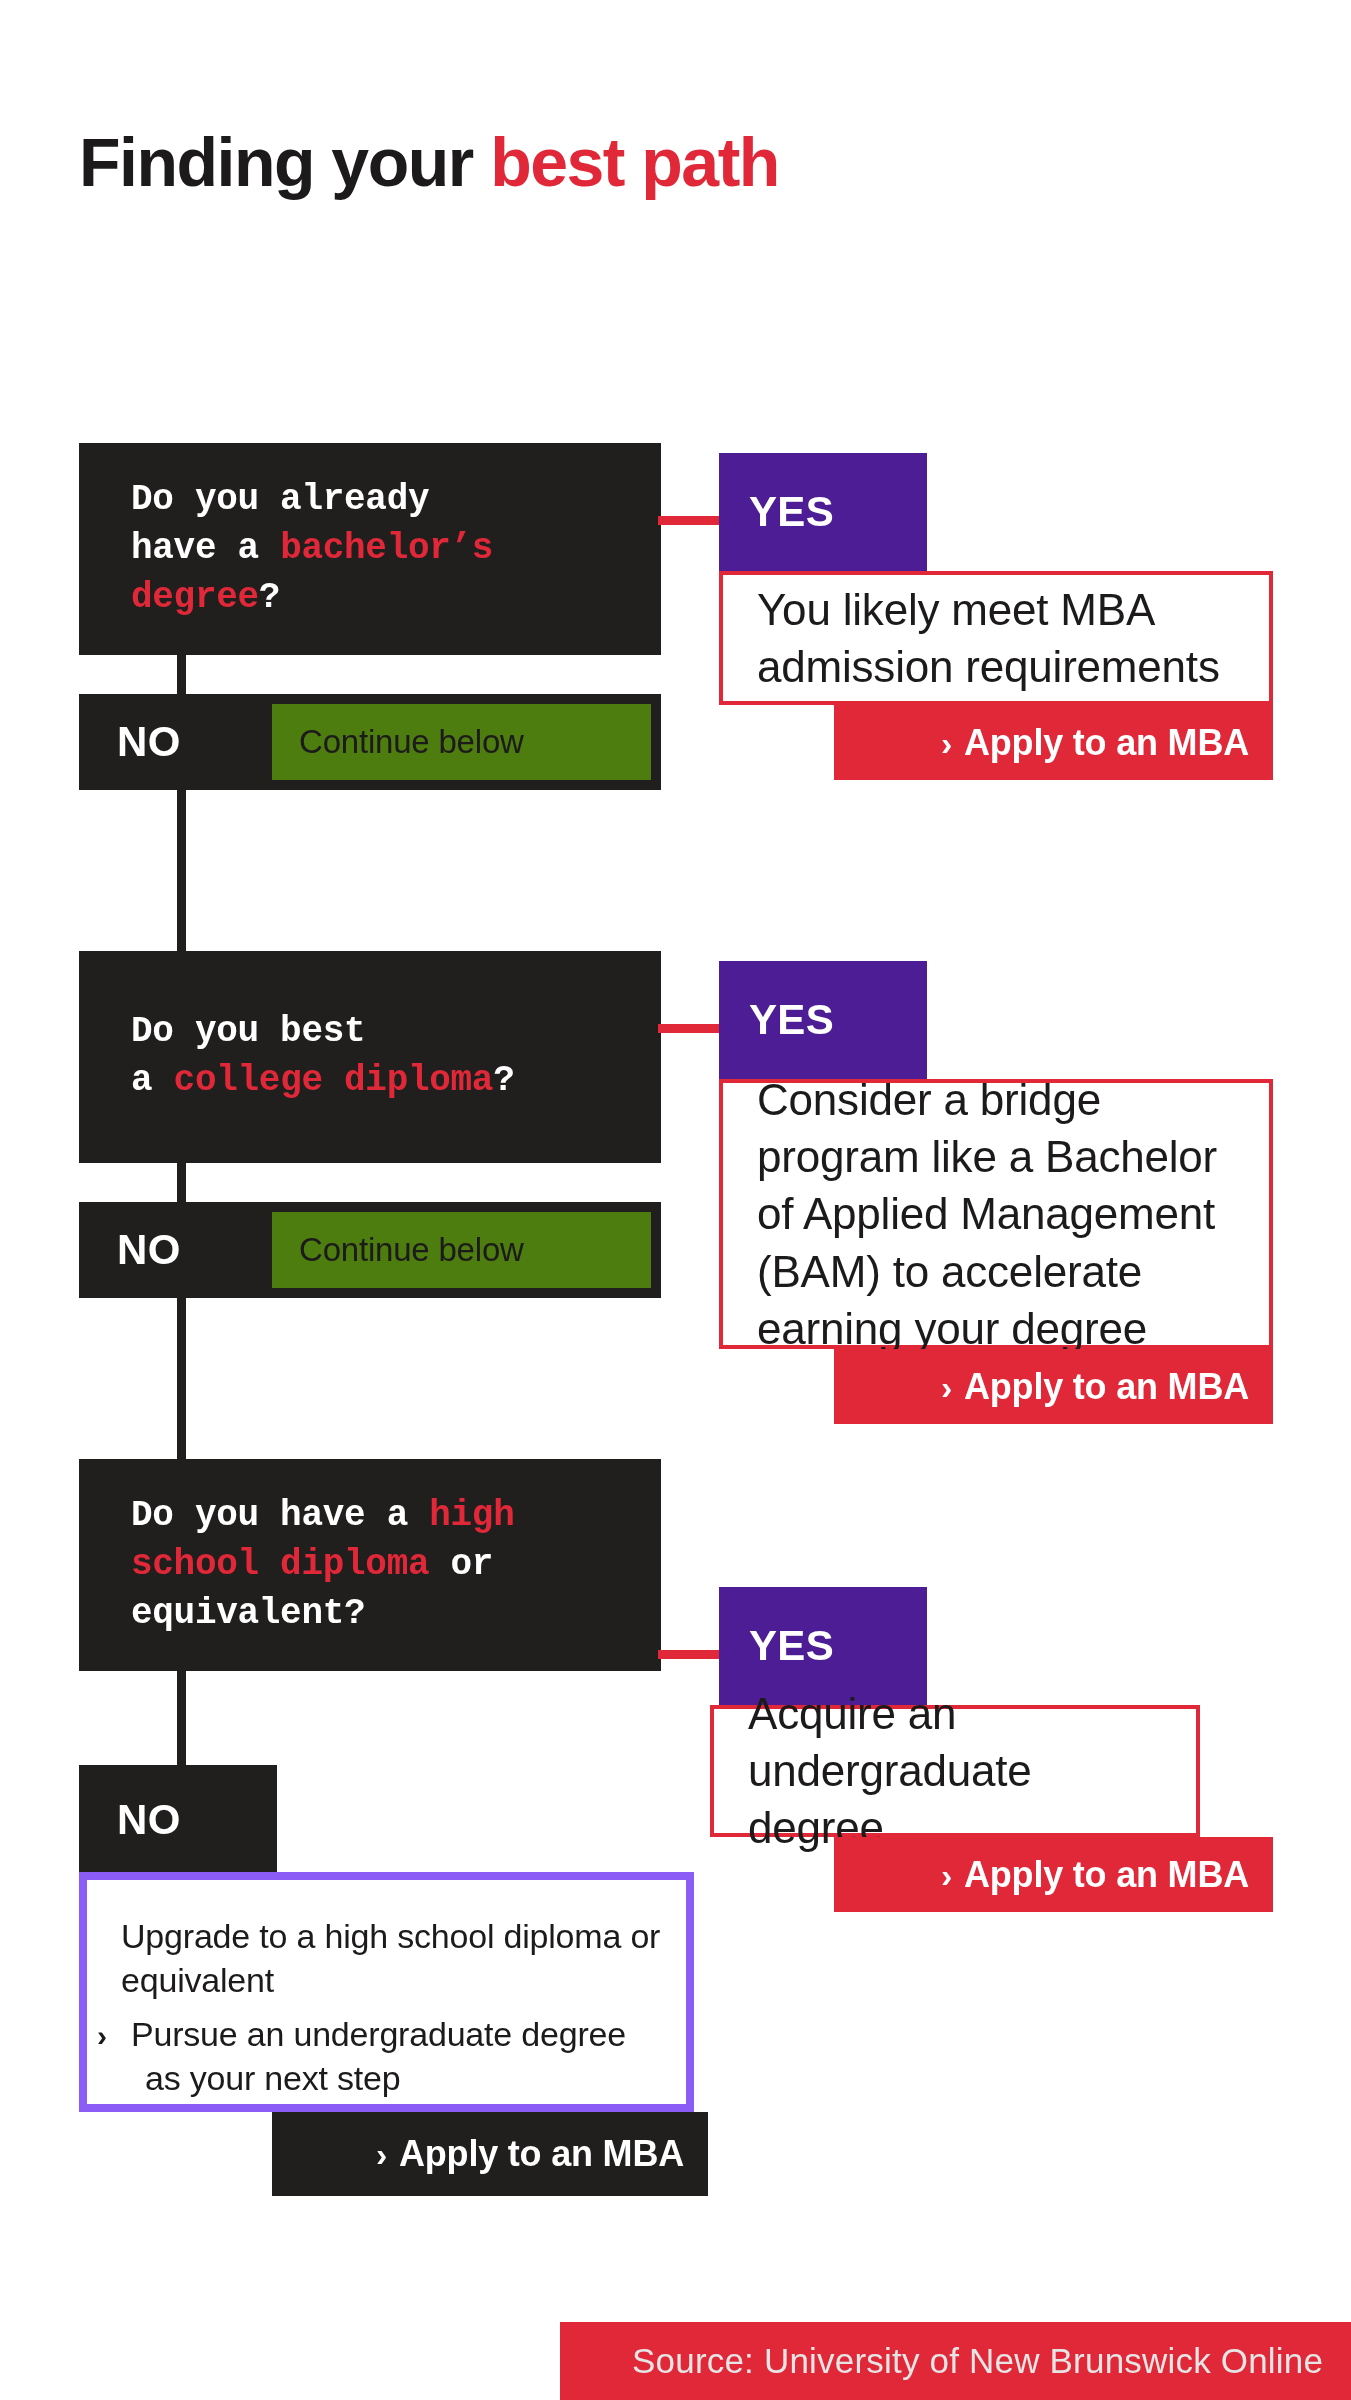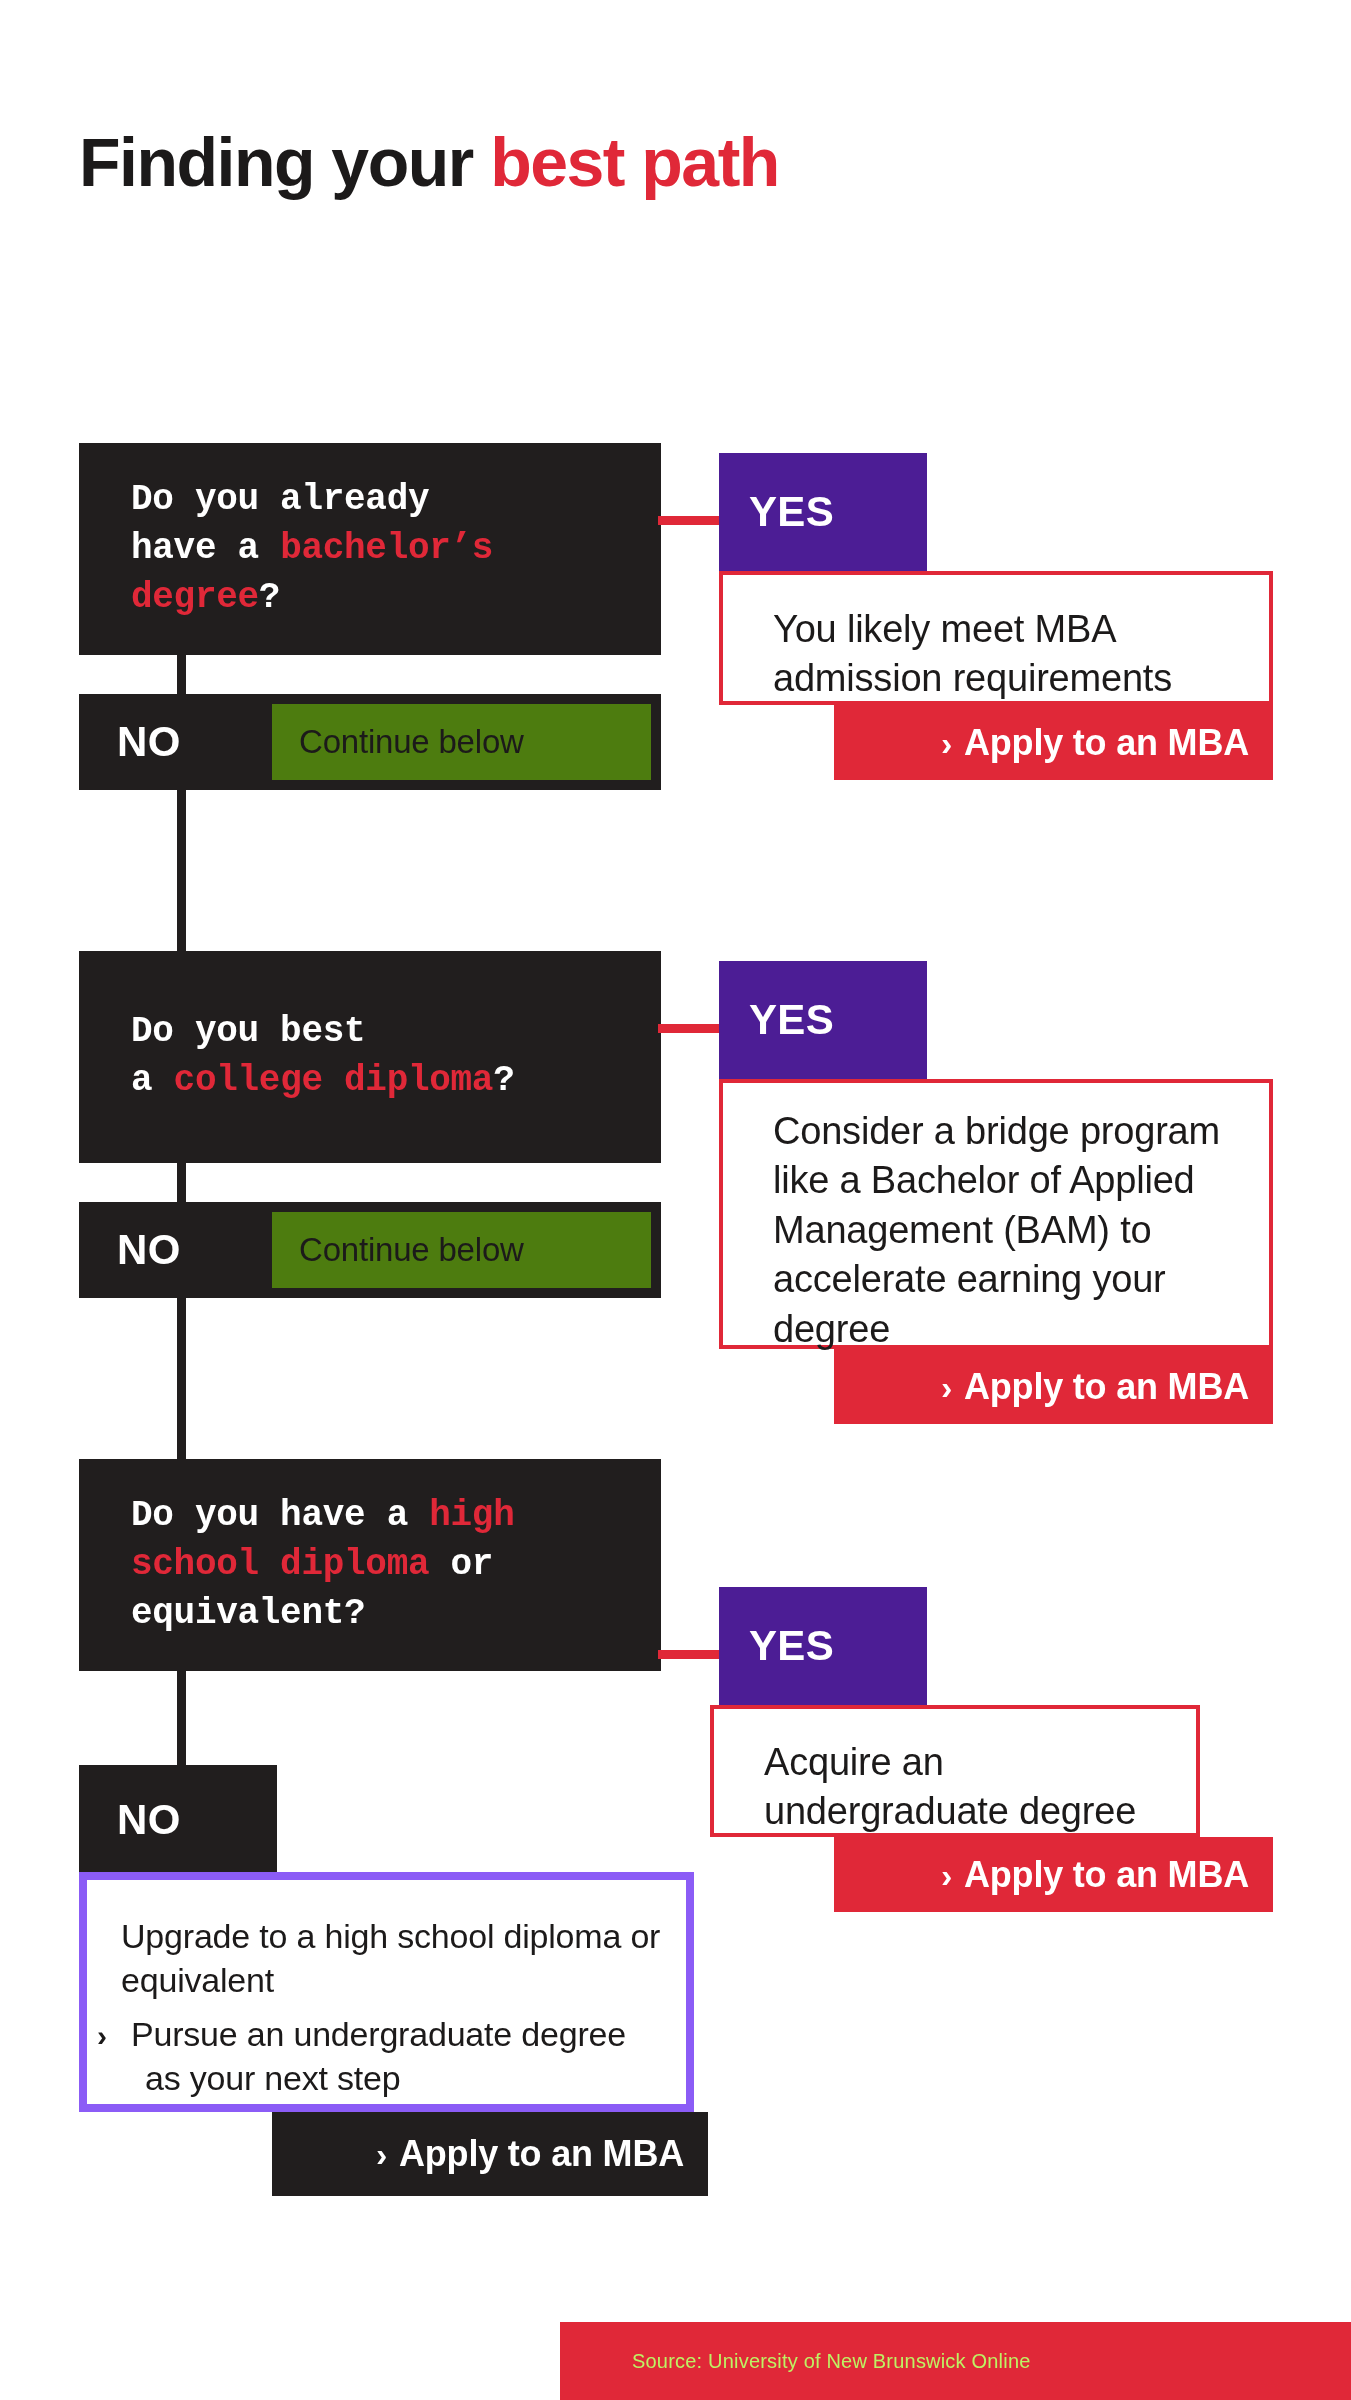--- a/index.html
+++ b/index.html
@@ -117,23 +117,23 @@
     background: #ffffff;
     border: 4px solid #e02838;
     box-sizing: border-box;
   }
   .outcomebox p {
     position: absolute;
     left: 34px;
     right: 22px;
     top: 50%;
     transform: translateY(-50%);
-    margin: 16px;
-    color: #1c1a1a;
-    font-size: 38px;
+    margin: 0;
+    color: #1c1a1a;
+    font-size: 44px;
     line-height: 1.3;
     letter-spacing: -0.2px;
   }
   .applybar {
     position: absolute;
     background: #e02838;
   }
   .applybar.dark { background: #211e1e; }
   .applybar .lbl {
     position: absolute;
@@ -196,22 +196,22 @@
     top: 2322px;
     width: 791px;
     height: 78px;
     background: #e02838;
   }
   .sourcebar span {
     position: absolute;
     left: 72px;
     top: 50%;
     transform: translateY(-50%);
-    color: #bef264;
-    font-size: 20px;
+    color: #e5e5e5;
+    font-size: 35px;
     letter-spacing: 0.2px;
   }
 </style>
 </head>
 <body>
 
 <div id="canvas">
 
   <div class="title">
     <div><span>Finding your </span><span class="accent">best path</span></div>

